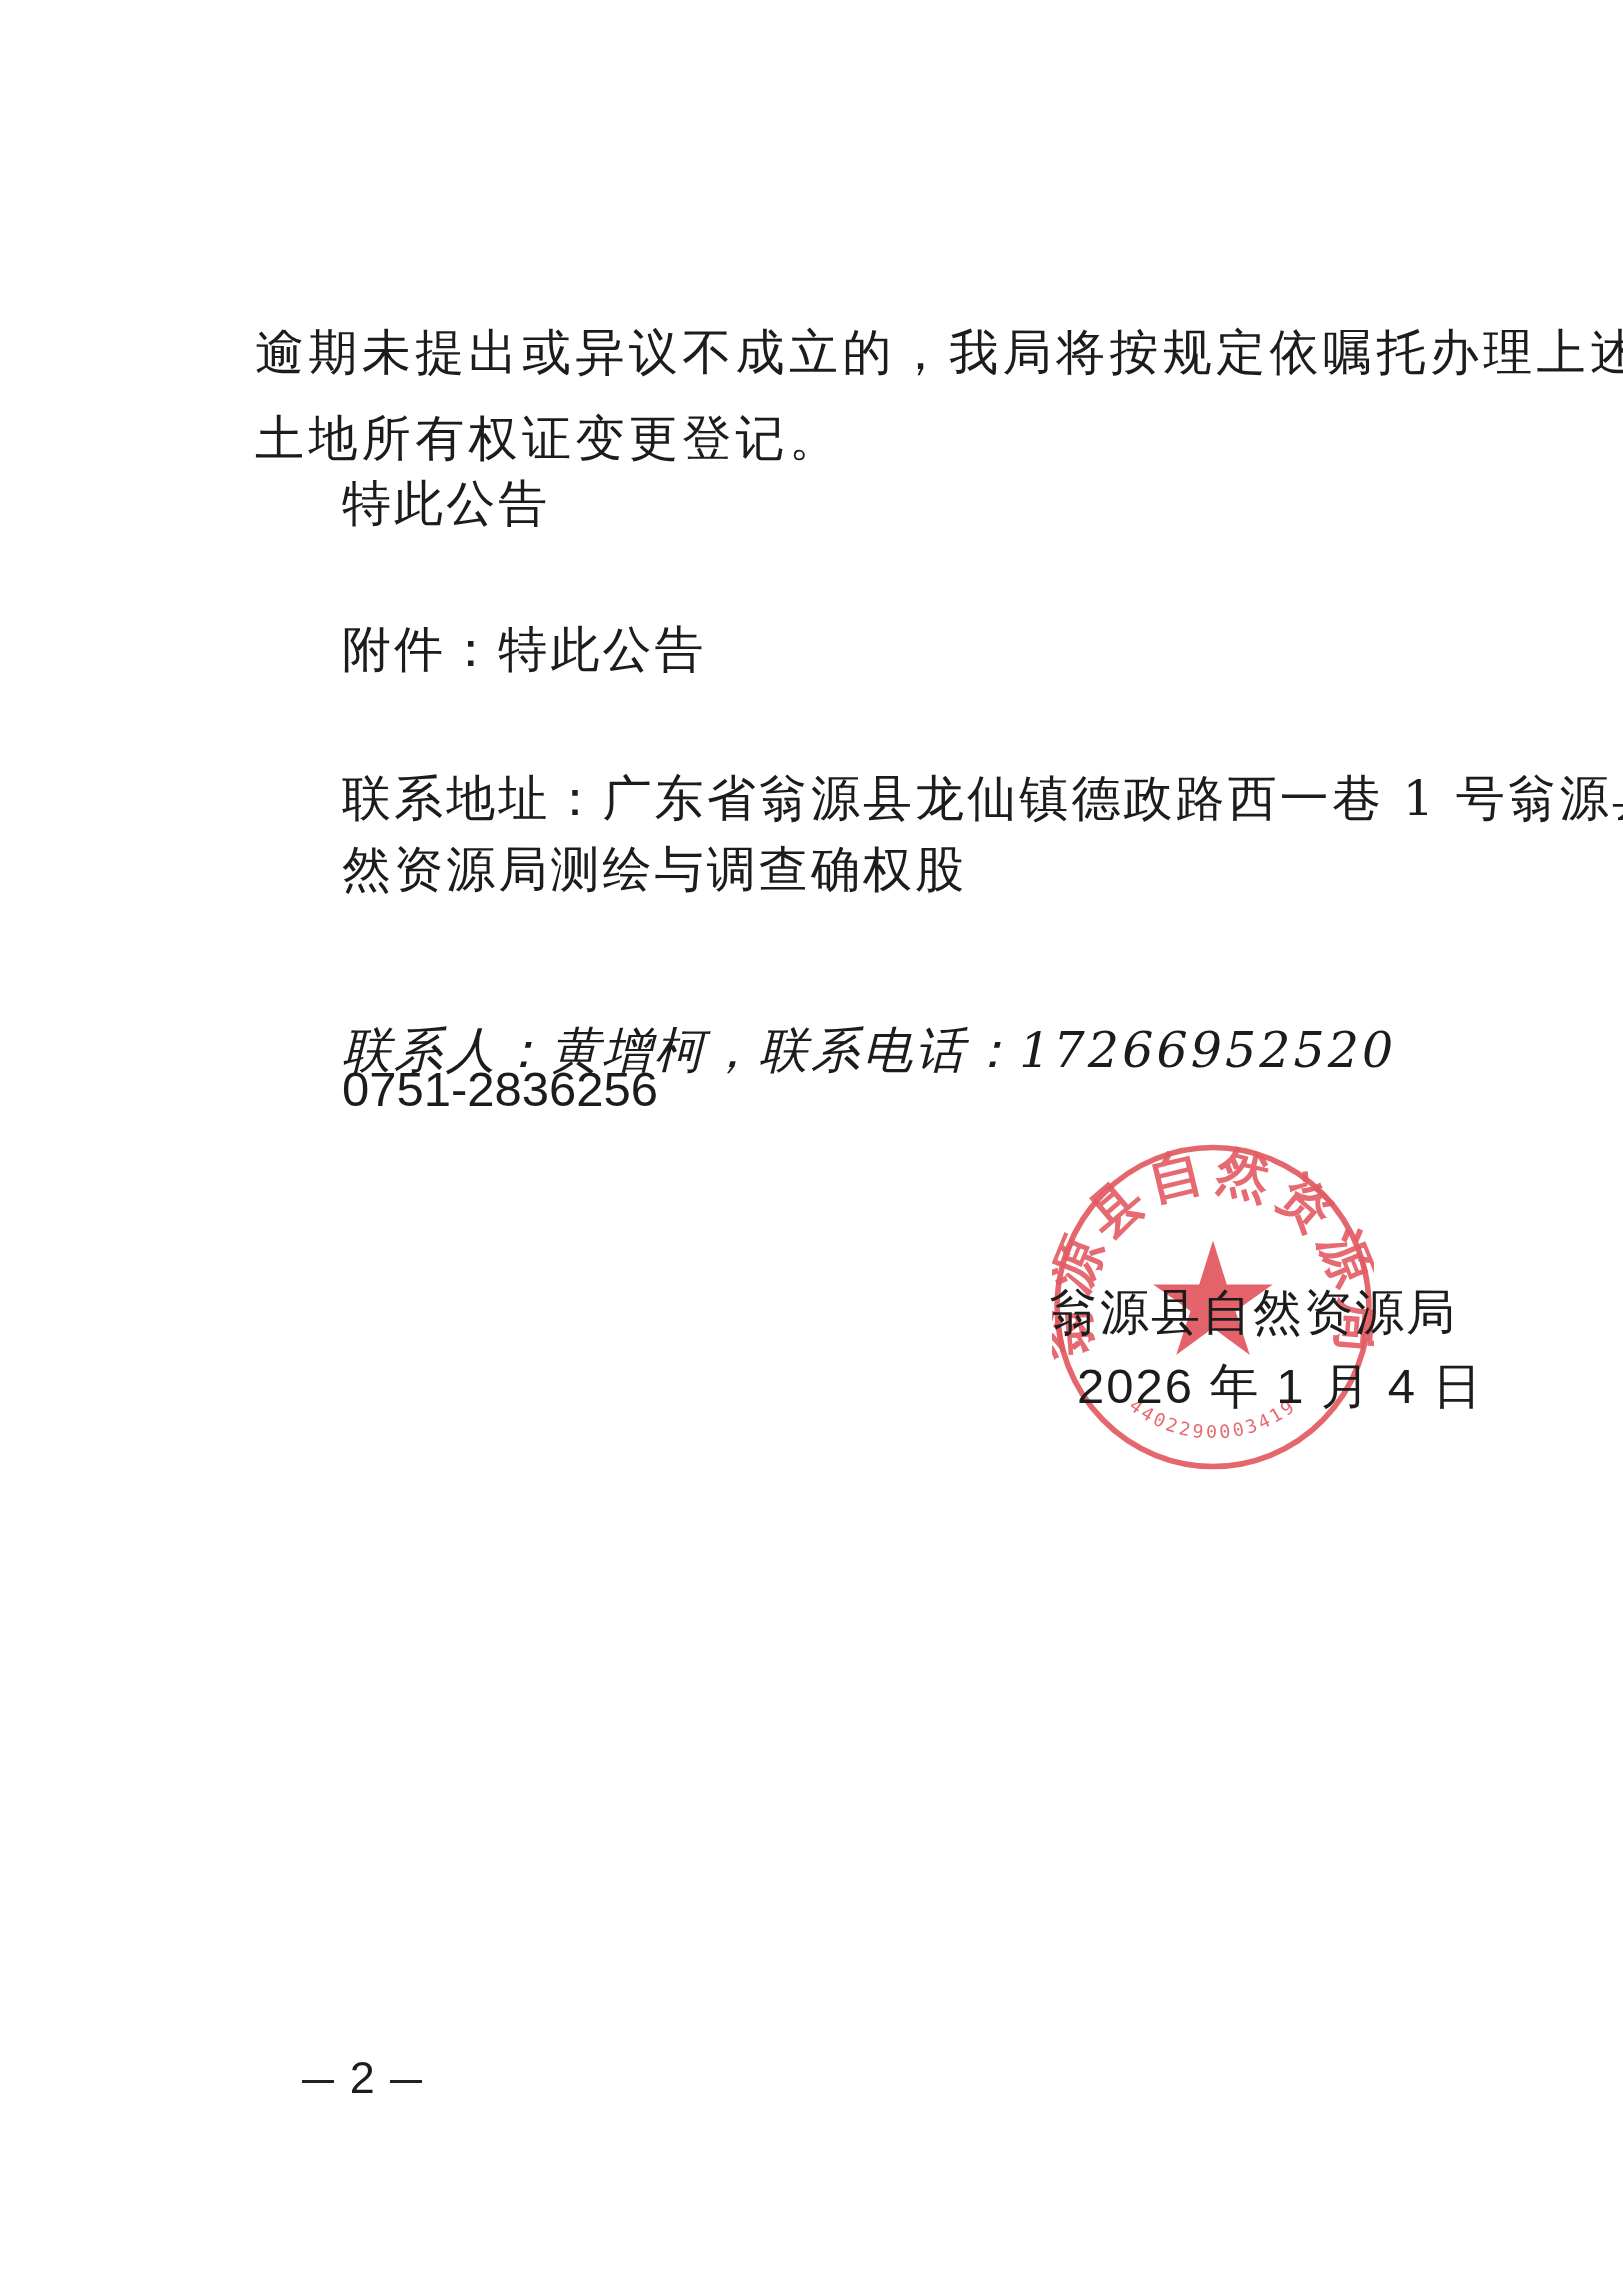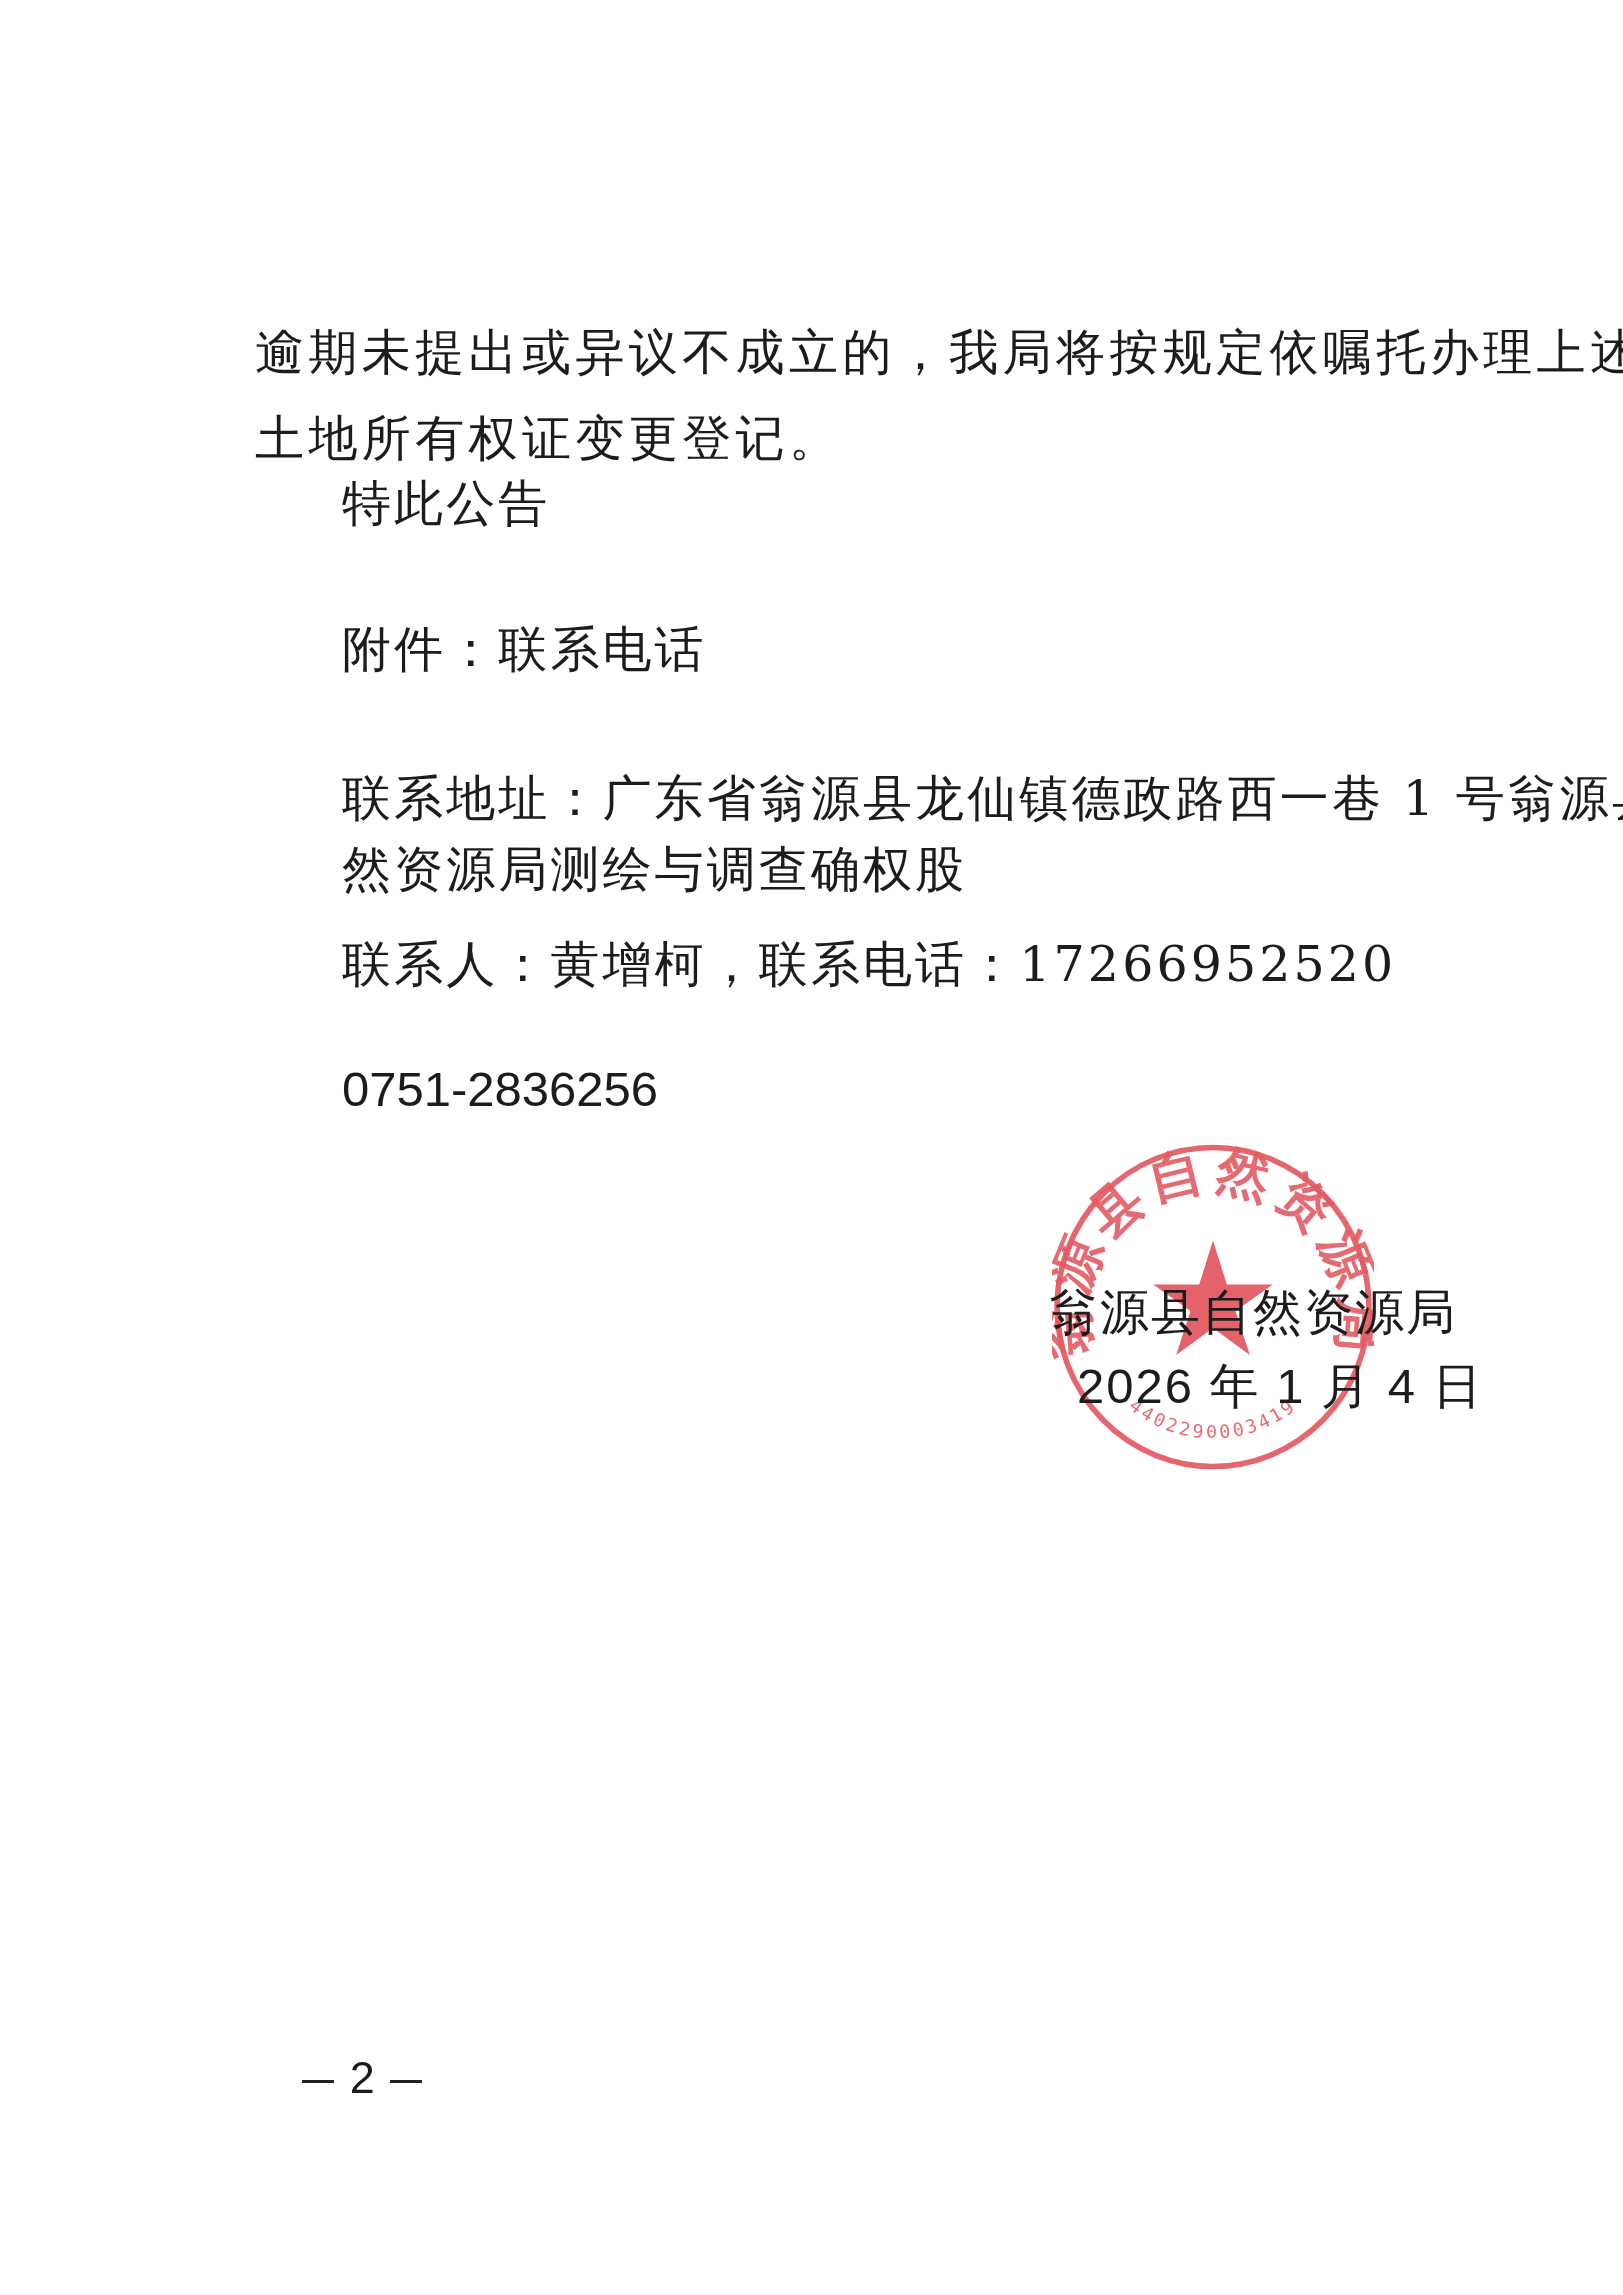--- a/index.html
+++ b/index.html
@@ -16,26 +16,26 @@
 </head>
 <body>
 
 <div>
 
   <div class="line justify" style="left:255px; top:322px;">逾期未提出或异议不成立的，我局将按规定依嘱托办理上述集体</div>
   <div class="line justify" style="left:255px; top:408px;">土地所有权证变更登记。</div>
 
   <div class="line" style="left:342px; top:473px;">特此公告</div>
 
-  <div class="line" style="left:342px; top:619px;">附件：联系电话</div>
+  <div class="line" style="left:342px; top:619px;">附件：特此公告</div>
 
   <div class="line" style="left:342px; top:768px;">联系地址：广东省翁源县龙仙镇德政路西一巷 1 号翁源县自</div>
   <div class="line" style="left:342px; top:839px;">然资源局测绘与调查确权股</div>
 
-  <div class="line" style="left:342px; top:934px;">联系人：黄增柯，联系电话：17266952520</div>
+  <div class="line" style="left:342px; top:1020px;font-style:italic;">联系人：黄增柯，联系电话：17266952520</div>
   <div class="line num" style="left:342px; top:1059px;">0751-2836256</div>
 
   <div class="stamp">
     <svg width="322" height="328" viewBox="0 0 630 640">
       <defs>
         <path id="arcTop" d="M 95 460 A 250 250 0 1 1 535 460" fill="none"></path>
         <path id="arcBottom" d="M 150 520 A 260 260 0 0 0 480 520" fill="none"></path>
       </defs>
       <ellipse cx="315" cy="322" rx="305" ry="312" fill="none" stroke="#e35a62" stroke-width="11" opacity="0.92"></ellipse>
       <text font-size="104" fill="#e35a62" font-weight="bold" font-family="DejaVu Sans, sans-serif" opacity="0.9" letter-spacing="14">

